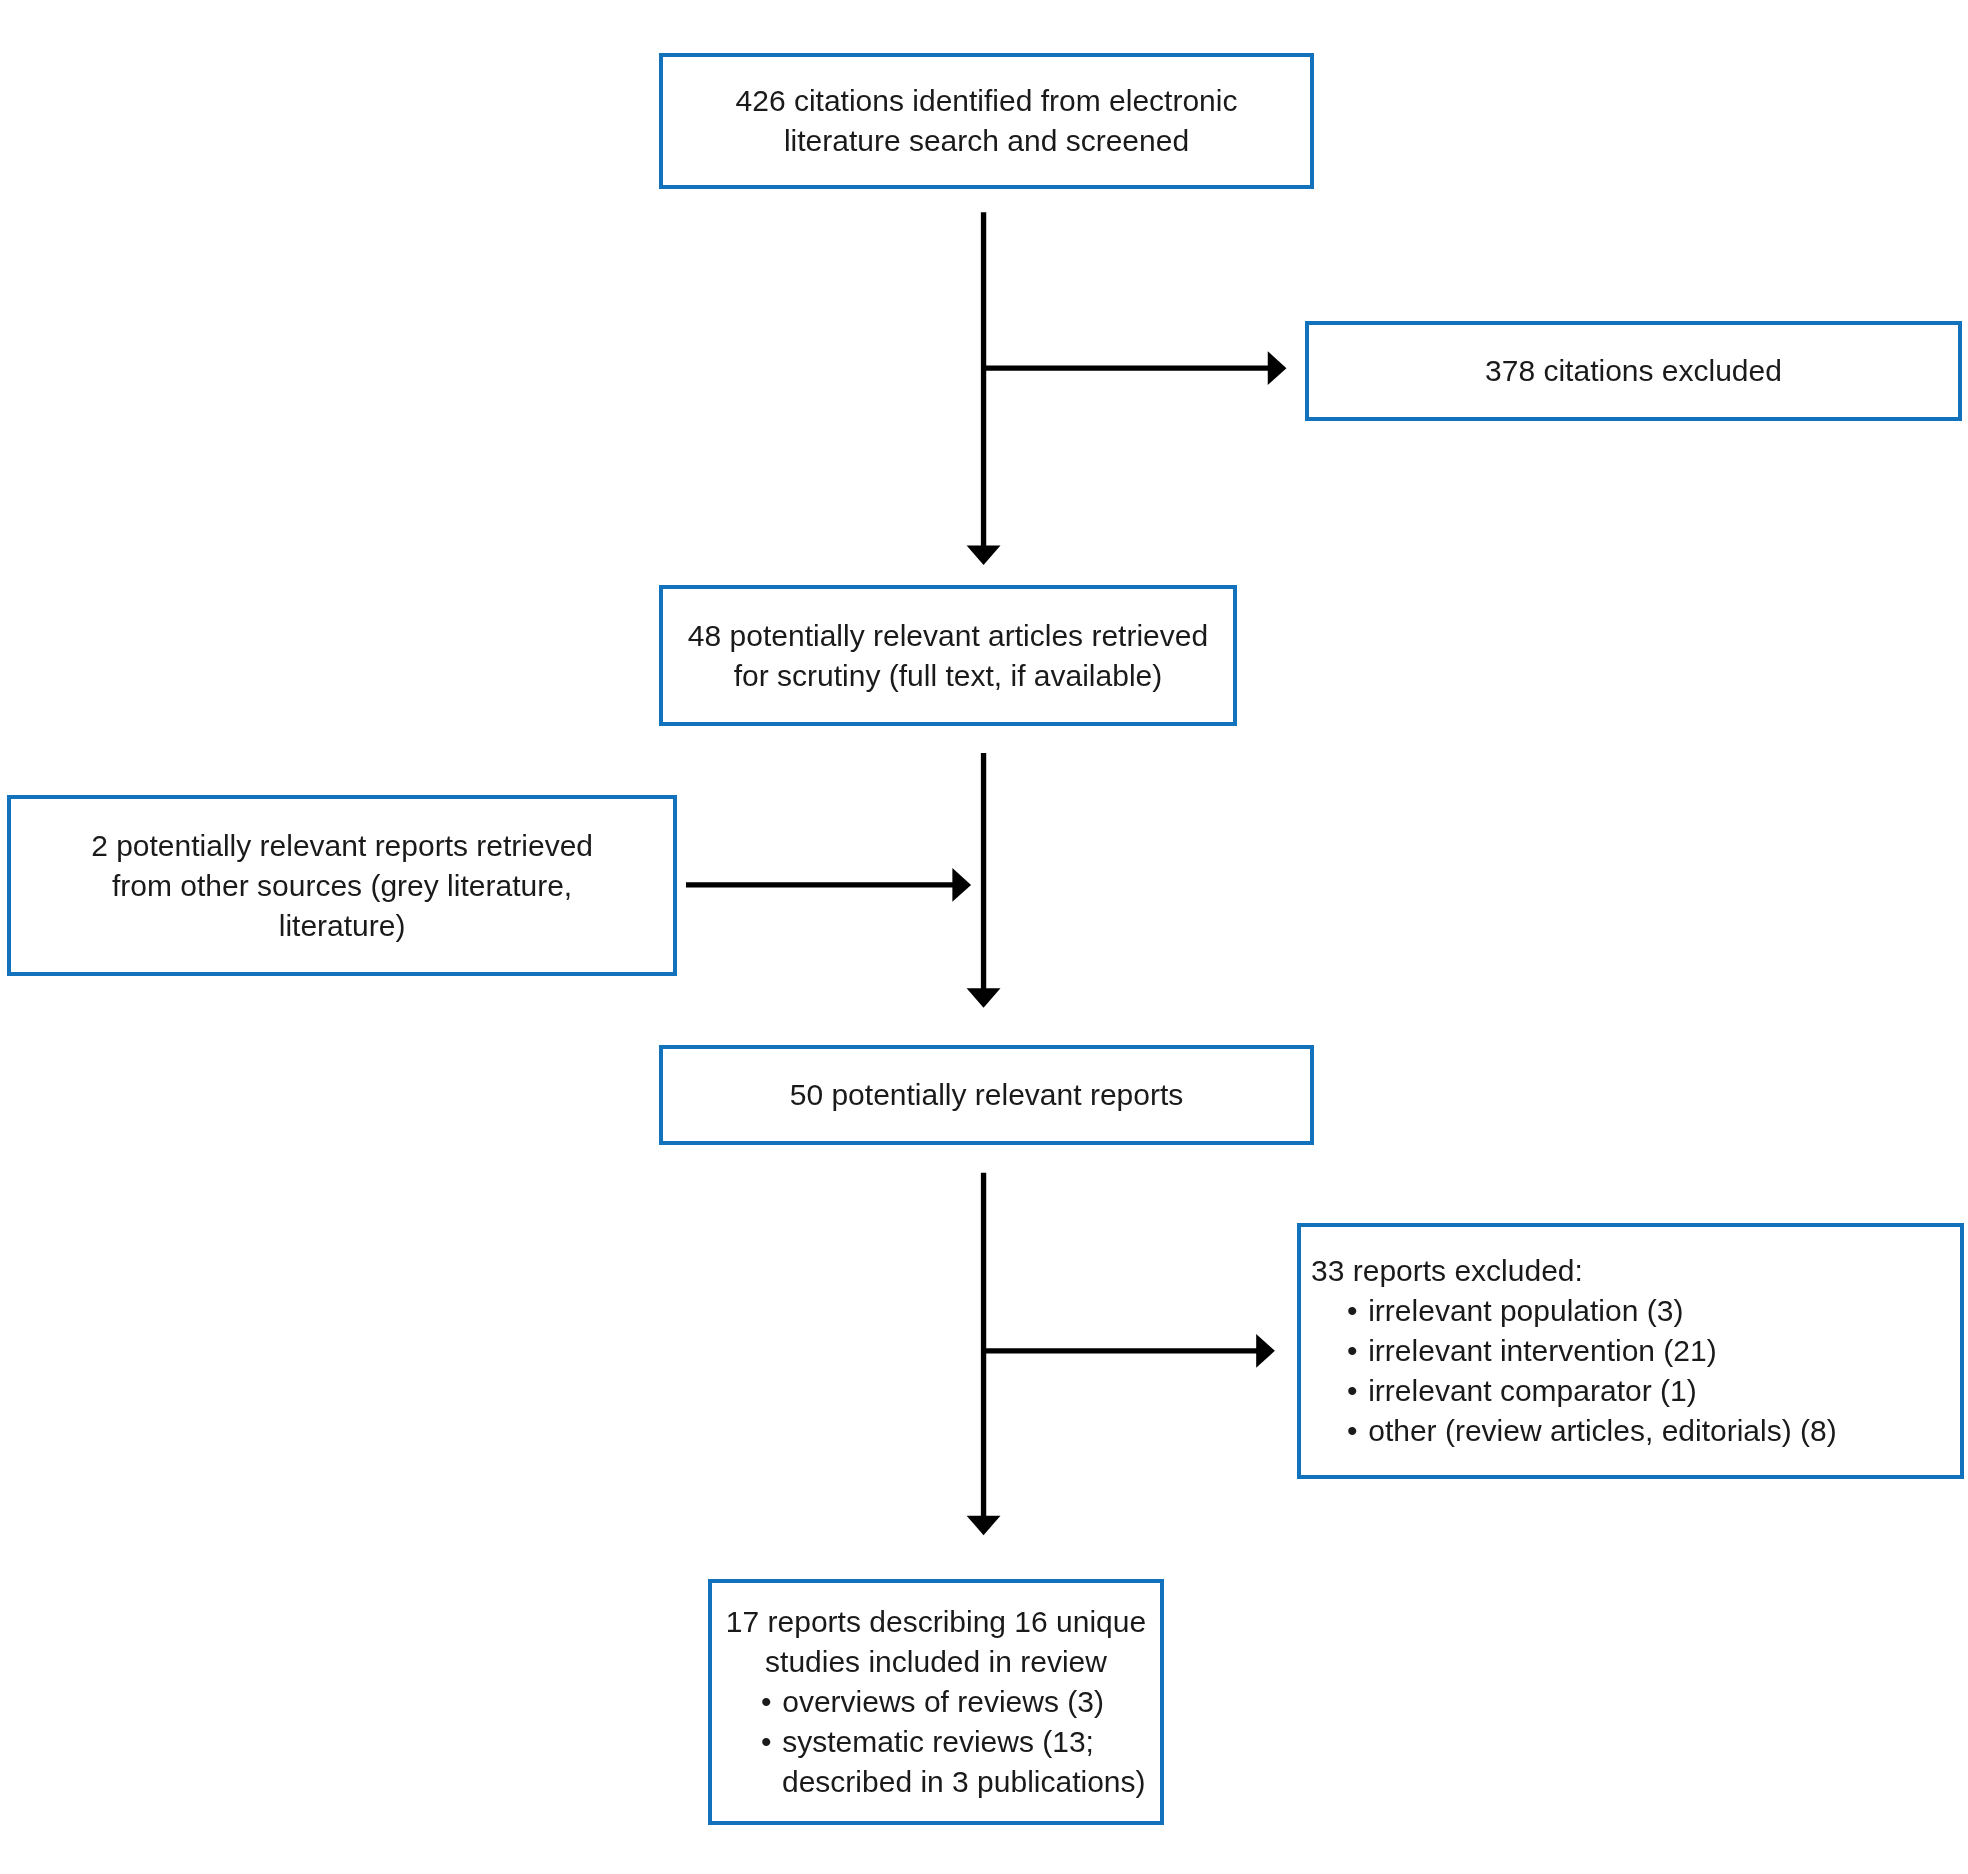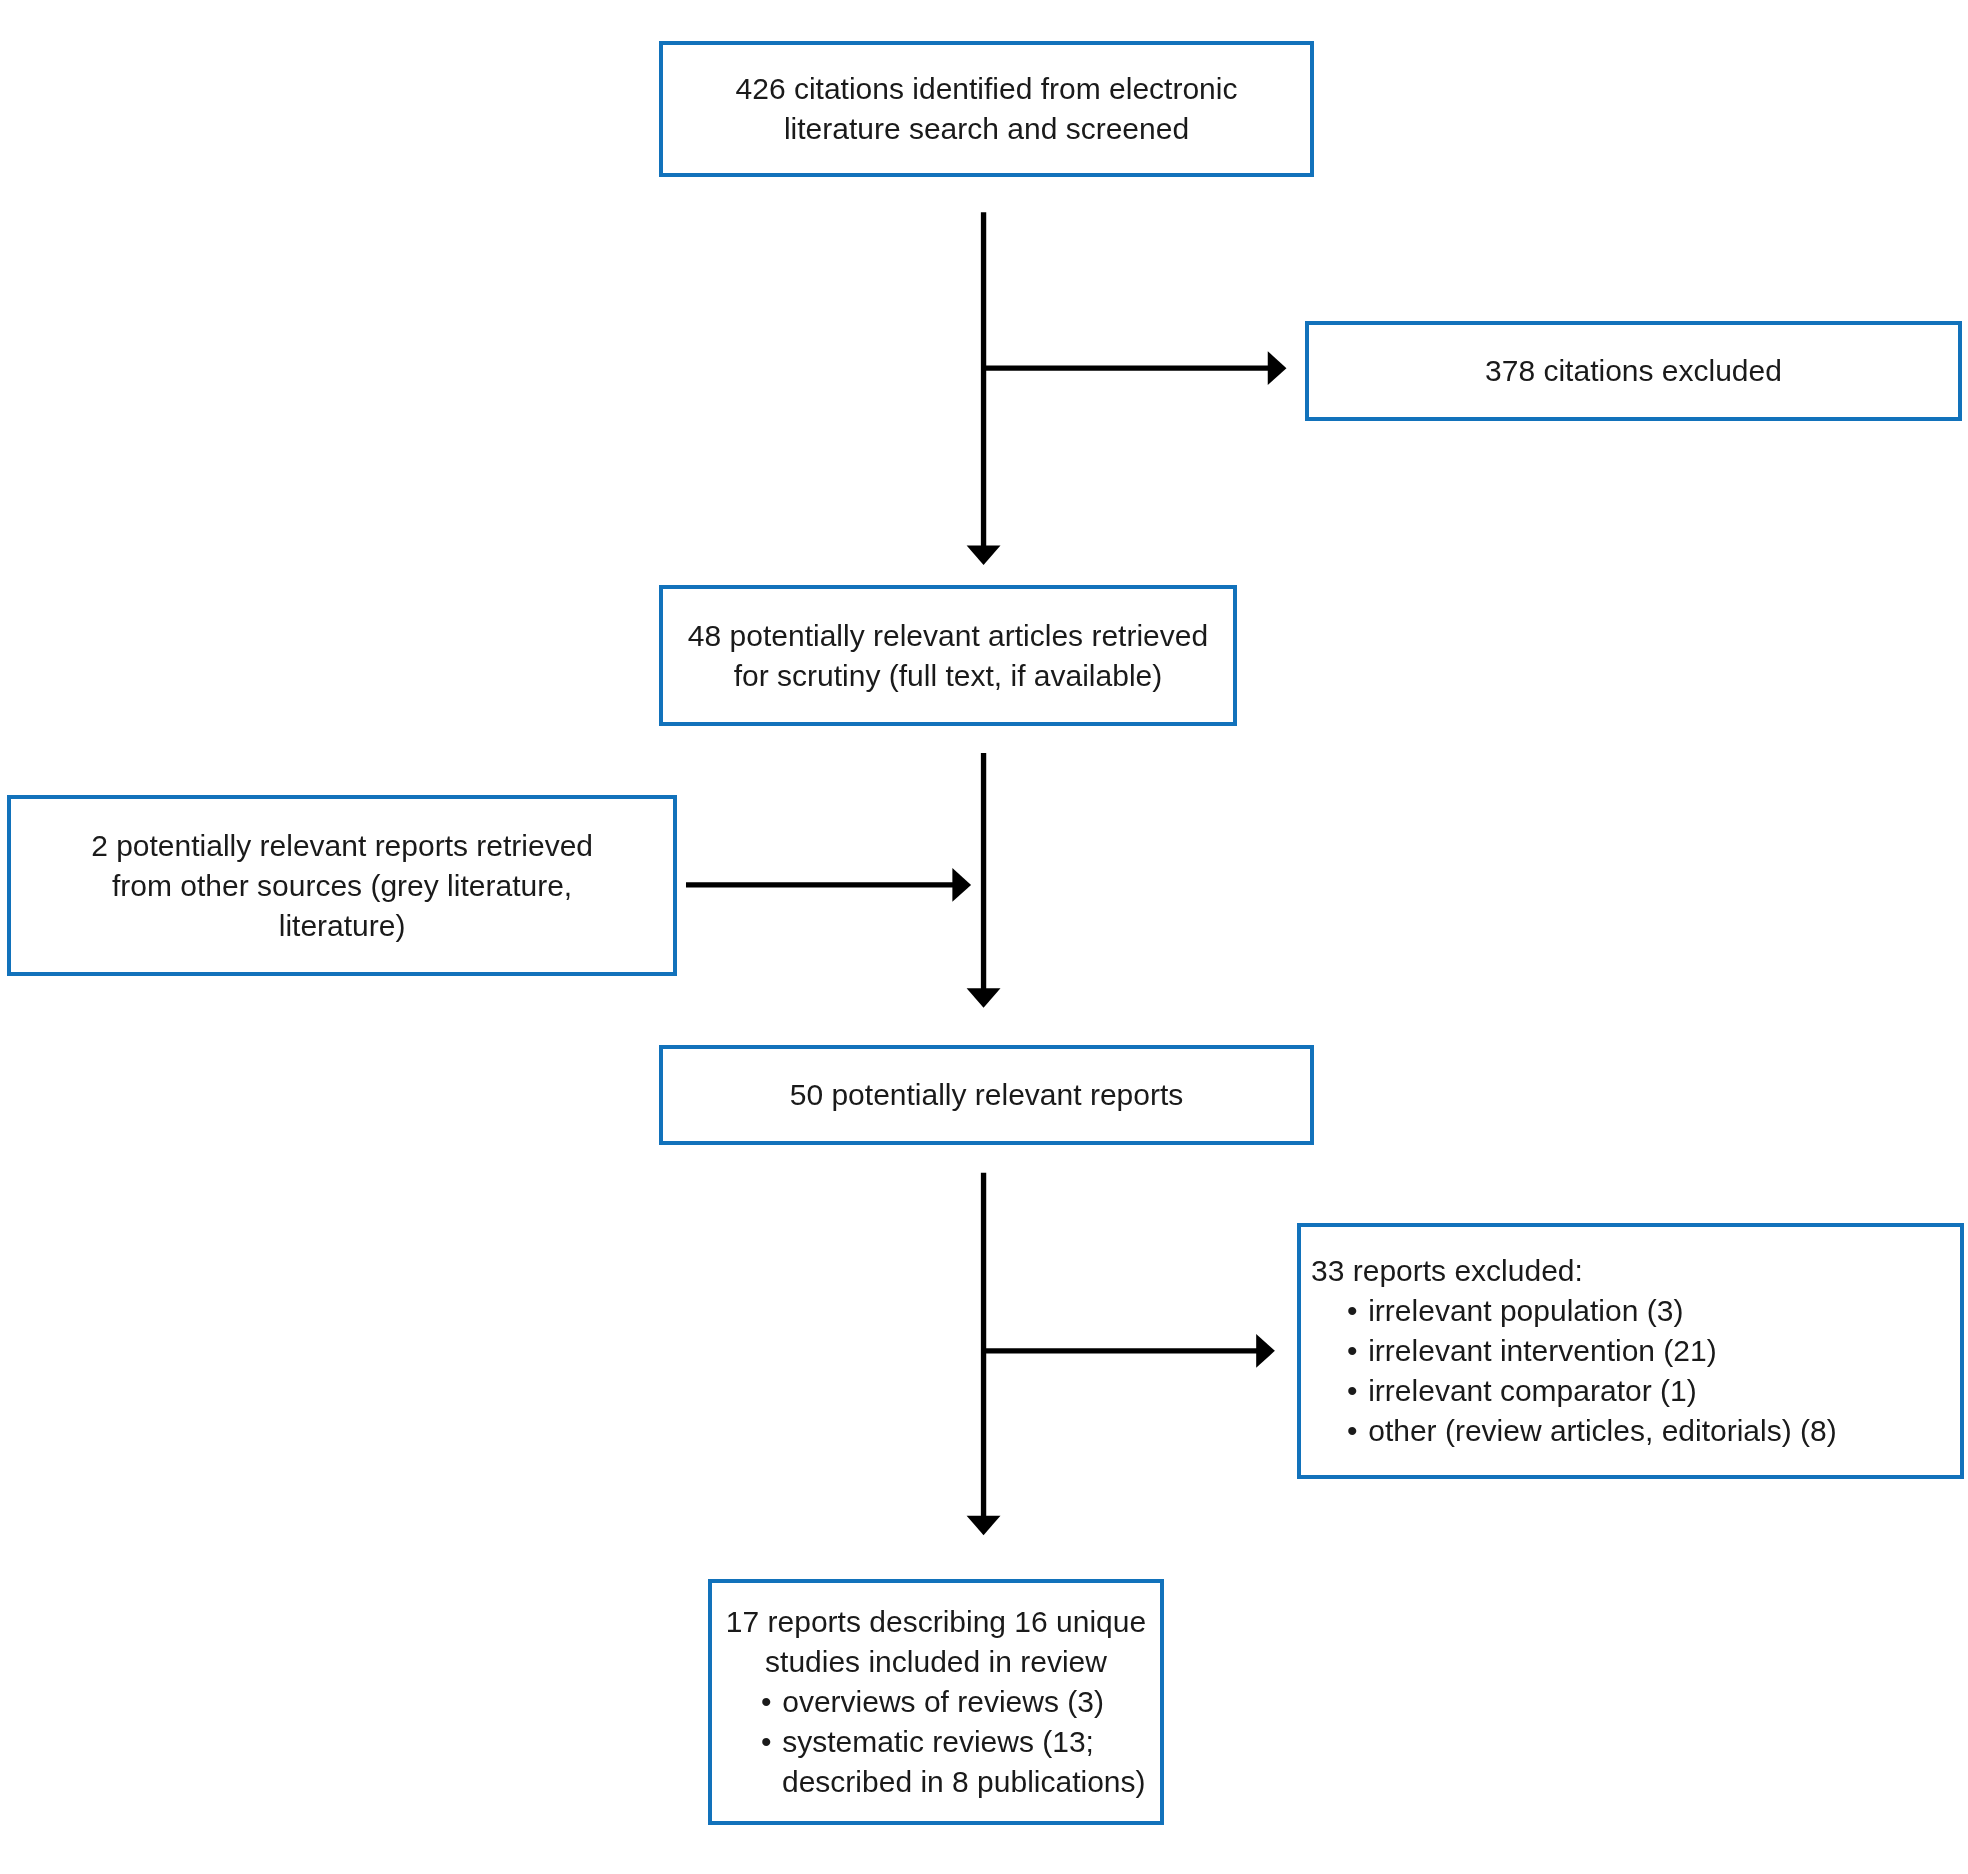--- a/index.html
+++ b/index.html
@@ -40,21 +40,21 @@
     display: flex;
     flex-direction: column;
     justify-content: center;
   }
   .box .line { white-space: nowrap; }
   .centered {
     align-items: center;
     text-align: center;
   }
   
-  #box-identified        { left: 659px;  top: 41px;   width: 655px; height: 136px; }
+  #box-identified        { left: 659px;  top: 53px;   width: 655px; height: 136px; }
   #box-excluded-citations{ left: 1305px; top: 321px;  width: 657px; height: 100px; }
   #box-retrieved         { left: 659px;  top: 585px;  width: 578px; height: 141px; }
   #box-other-sources     { left: 7.1px;    top: 795px;  width: 670px; height: 181px; }
   #box-relevant-reports  { left: 659px;  top: 1045px; width: 655px; height: 100px; }
   #box-excluded-reports  { left: 1297px; top: 1223px; width: 667px; height: 256px; }
   #box-included          { left: 708px;  top: 1579px; width: 456px; height: 246px; }
 
   
   .list-left {
     align-items: flex-start;
@@ -152,17 +152,17 @@
 
   <div class="box" id="box-included">
     <div class="line">17 reports describing 16 unique</div>
     <div class="line">studies included in review</div>
     <div class="line bullet-line">
       <span class="bullet">•</span><span>overviews of reviews (3)</span>
     </div>
     <div class="line bullet-line">
       <span class="bullet">•</span><span>systematic reviews (13;</span>
     </div>
-    <div class="line continuation">described in 8 publications)</div>
+    <div class="line continuation">described in 3 publications)</div>
   </div>
 
 </div>
 
 
 </body></html>

